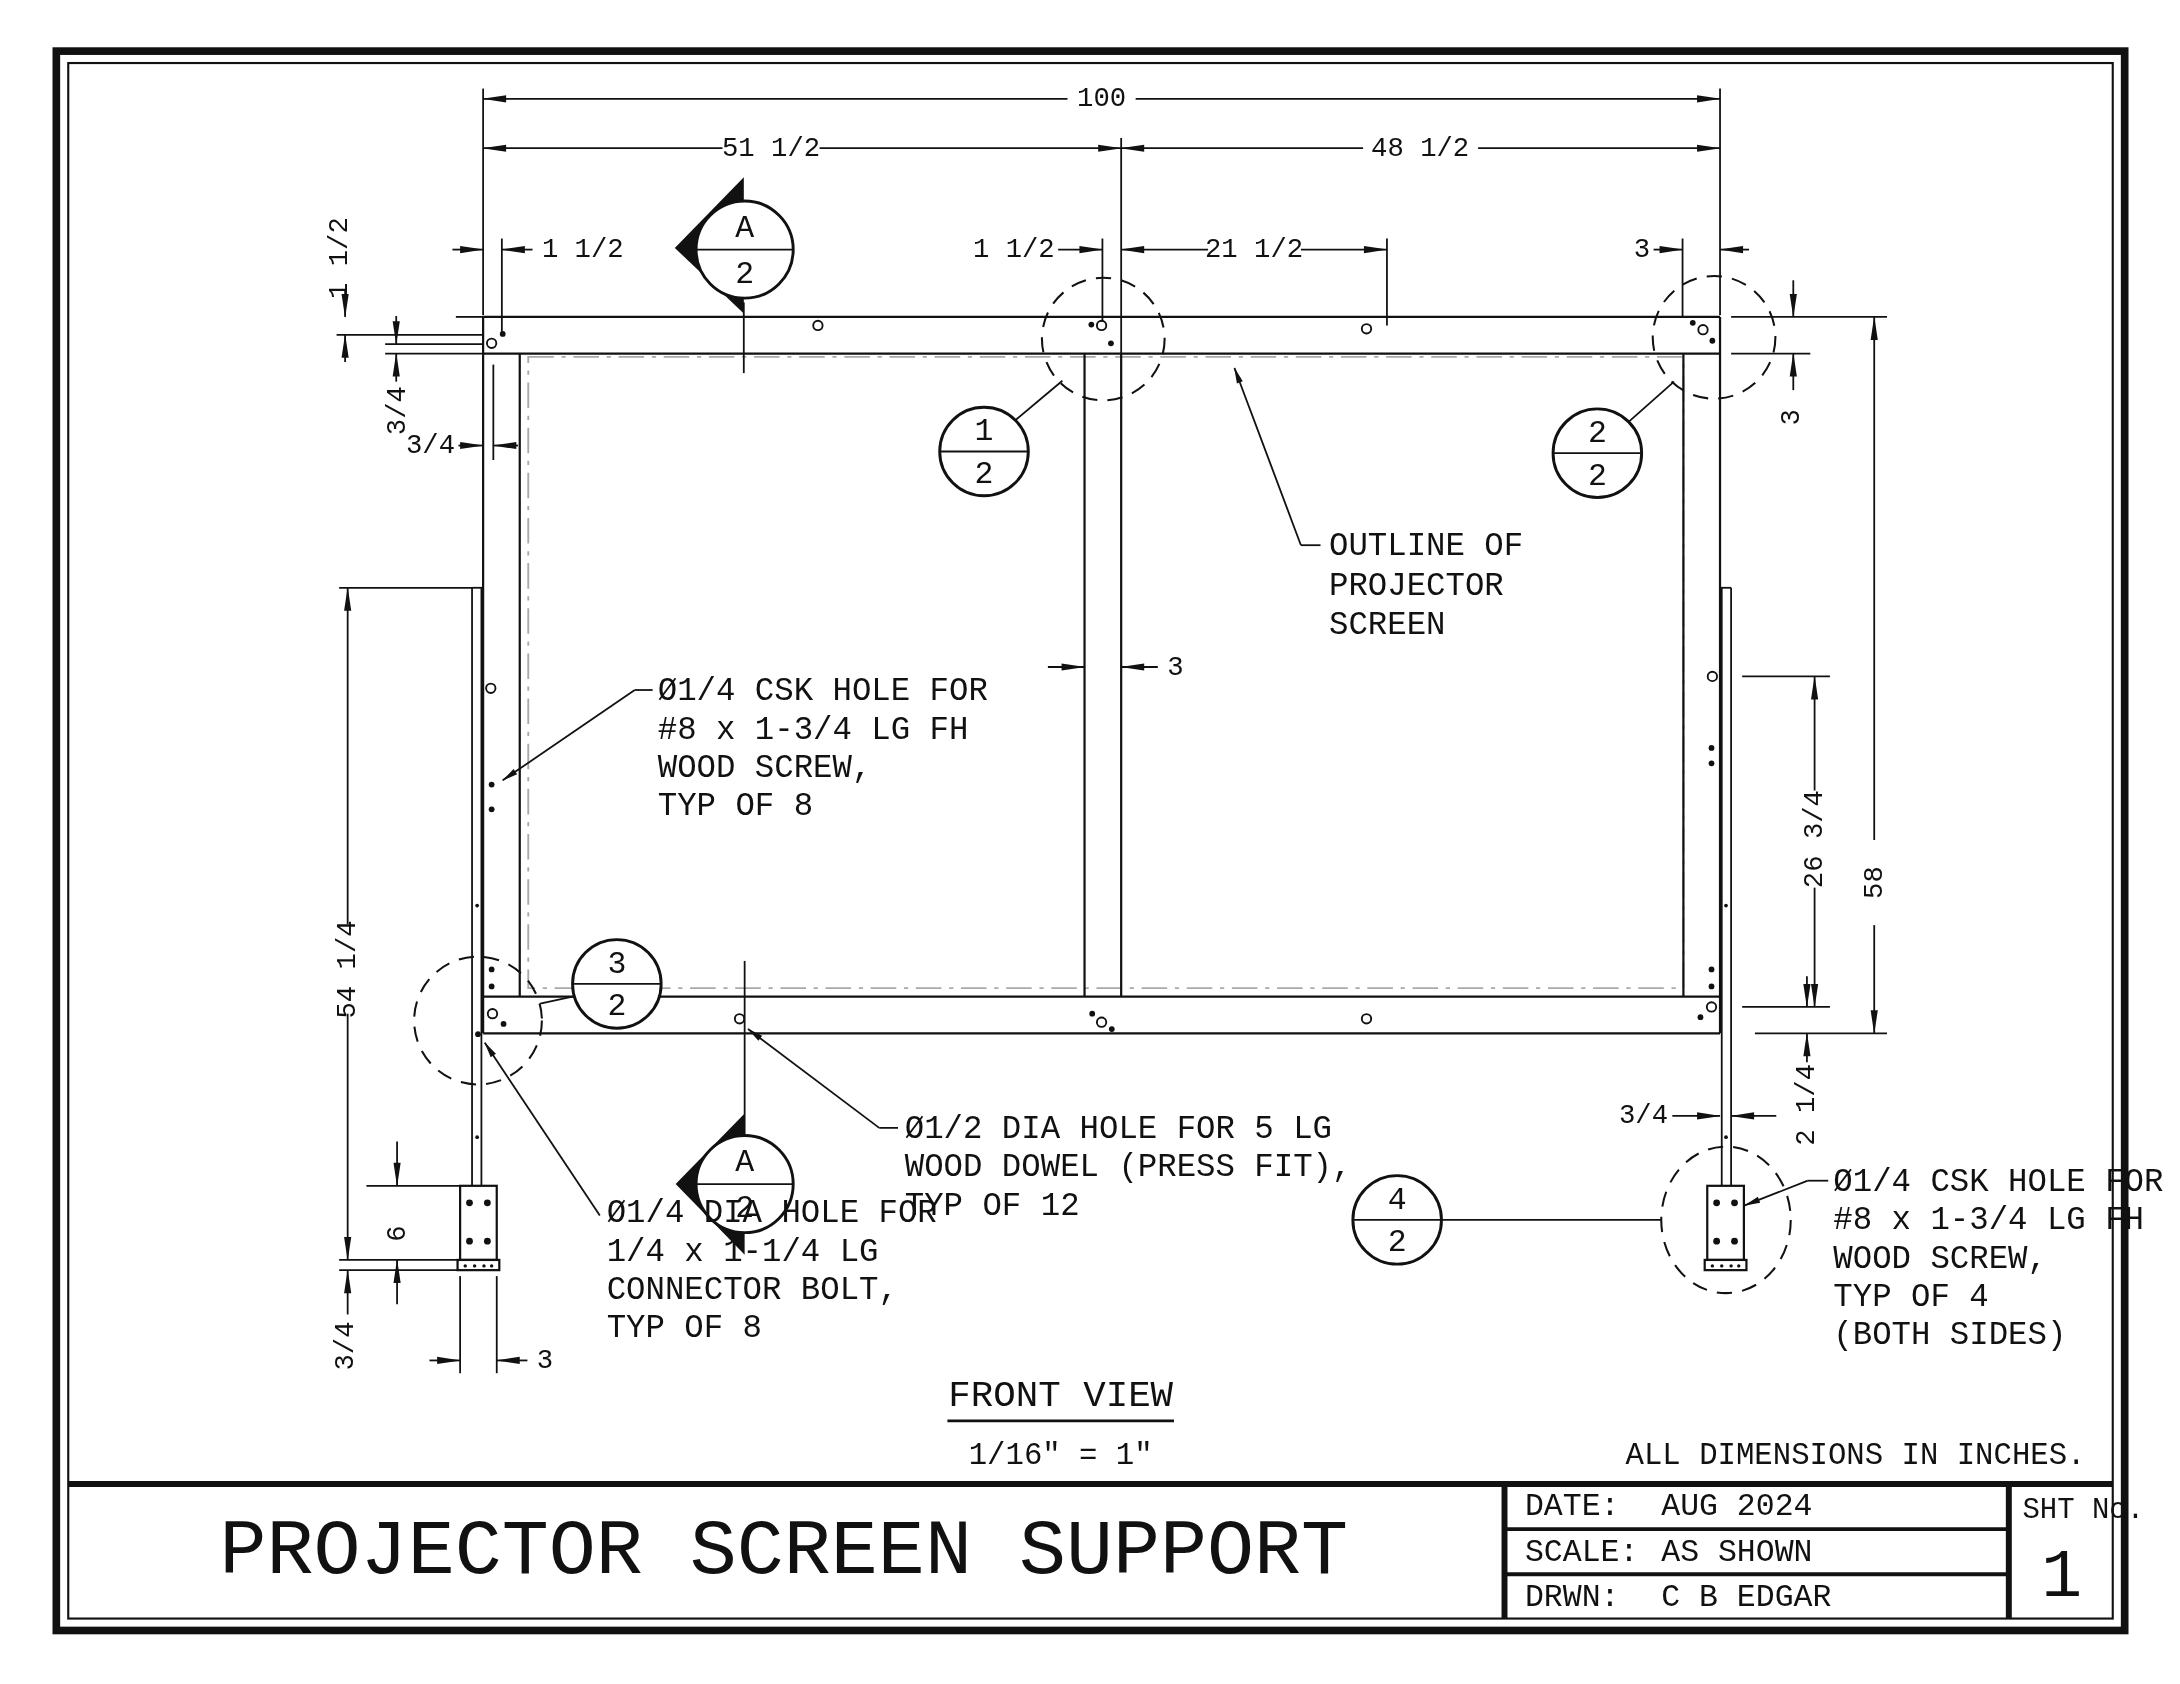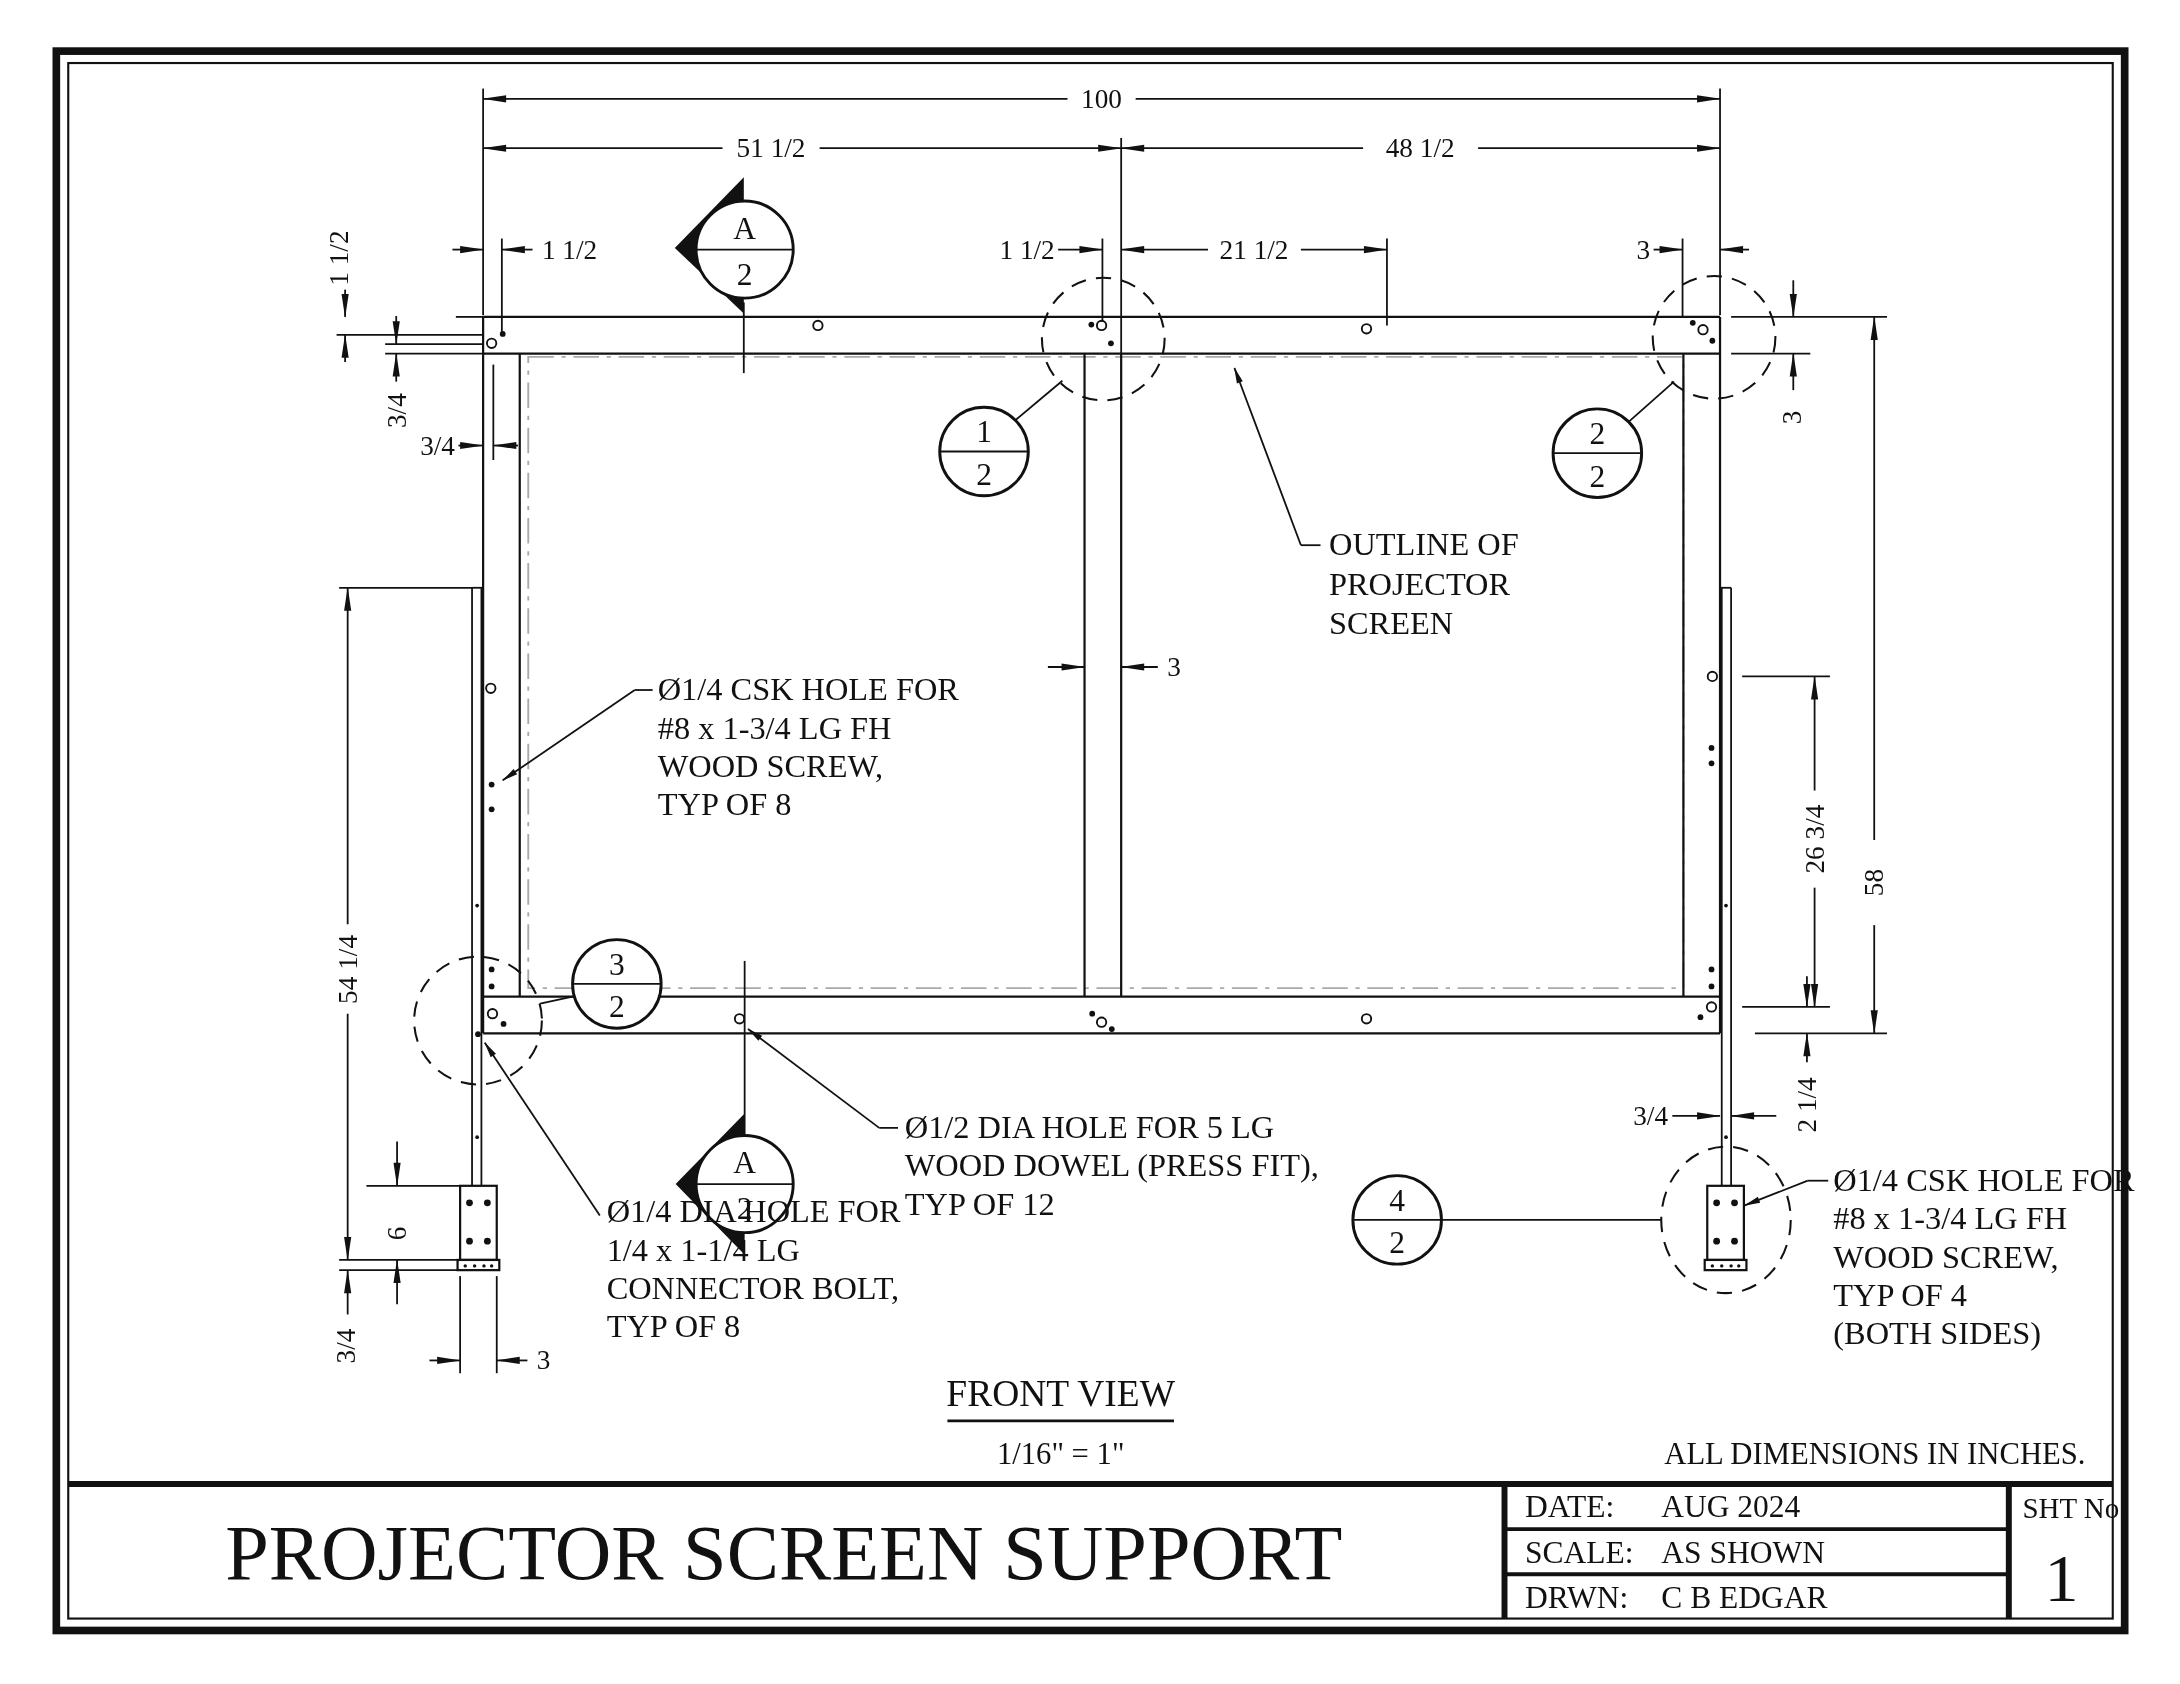--- a/index.html
+++ b/index.html
@@ -1,20 +1,20 @@
 <!DOCTYPE html>
 <html style="font-size:13.6px"><head>
 <meta charset="utf-8">
 <style>
   html,body { margin:0; padding:0; background:#e8e8e8; }
   .sheet {
     position:relative;
     width:2181px; height:1685px;
     background:#ffffff;
-    font-family:Liberation Serif, serif;
+    font-family:Liberation Mono, monospace;
   }
   .sheet svg { position:absolute; left:0; top:0; }
   svg text { fill:#111; }
   .struct { stroke:#111; stroke-width:2.6; fill:none; }
   .thin   { stroke:#111; stroke-width:2.1; fill:none; }
   .dim    { stroke:#111; stroke-width:2.1; fill:none; }
   .dimtxt { font-size:32px; }
   .rot    { font-size:32px; }
   .callout{ font-size:38px; }
   .balloon-circle { fill:#fff; stroke:#111; stroke-width:3.4; }

